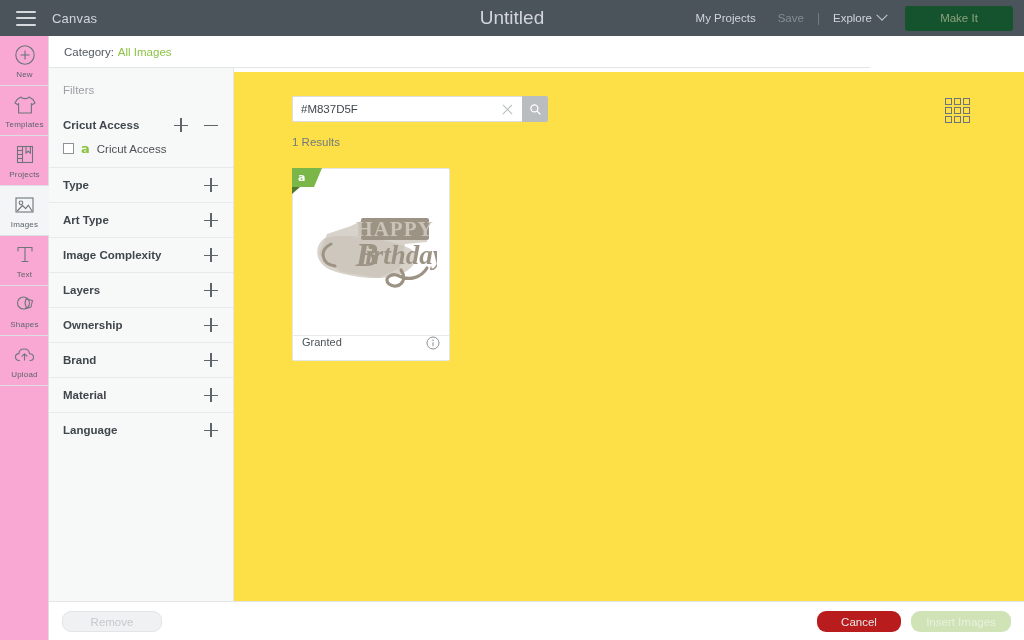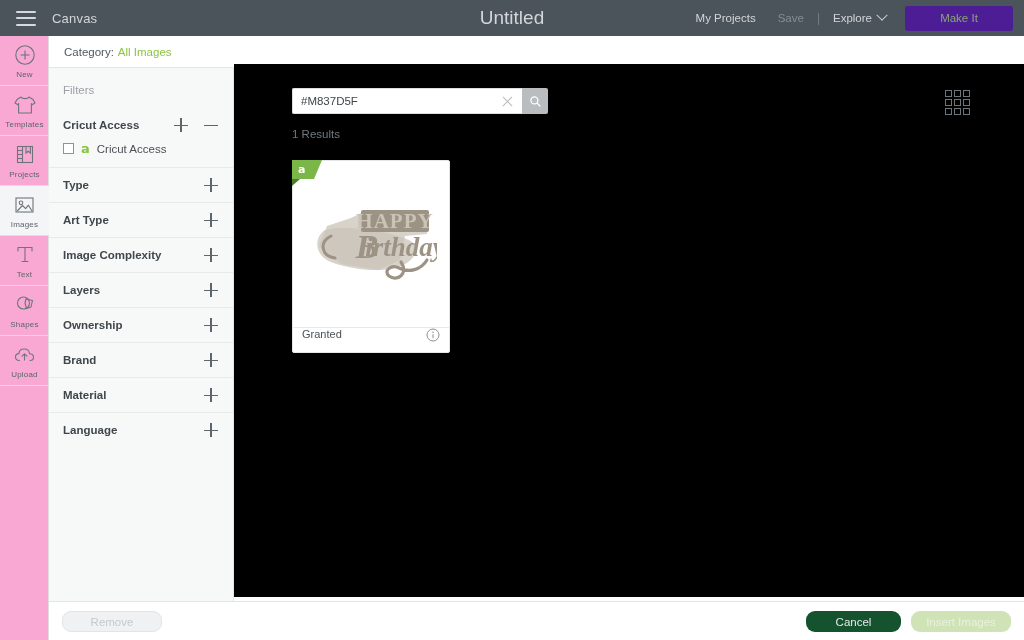--- a/index.html
+++ b/index.html
@@ -32,21 +32,21 @@
     position: absolute; right: 0; top: 0; height: 36px;
     display: flex; align-items: center; gap: 0;
   }
   .hr-item { color: #d2d6da; font-size: 11.5px; padding: 0 11px; cursor: pointer; }
   .hr-item.dim { color: #838d95; cursor: default; }
   .hr-sep { color: #737f88; font-size: 12px; padding: 0 2px; }
   .hr-explore { display: flex; align-items: center; gap: 6px; padding: 0 11px; color: #d2d6da; font-size: 11.5px; cursor: pointer; }
   .chev { width: 8px; height: 8px; border-right: 1.6px solid #c3c9ce; border-bottom: 1.6px solid #c3c9ce; transform: rotate(45deg) translate(-2px,-2px); }
   .make-it {
     width: 108px; height: 25px; margin-right: 11px; margin-left: 8px;
-    background: #4c1d95; border-radius: 3px;
+    background: #14532d; border-radius: 3px;
     display: flex; align-items: center; justify-content: center;
     color: #8ba37c; font-size: 11.5px; cursor: pointer;
   }
 
   
   .rail {
     position: absolute; left: 0; top: 36px; width: 49px; height: 604px;
     background: #f9a8d4; border-right: 1px solid #dcdee1;
   }
   .rail-item {
@@ -87,22 +87,22 @@
   .fg-minus::before { left: 1px; top: 7.5px; width: 14px; height: 1.4px; }
   .fg-spacer { width: 14px; }
   .fg-body { padding-bottom: 12px; }
   .fg-opt { display: flex; align-items: center; gap: 7px; }
   .cbox { width: 11px; height: 11px; border: 1px solid #8d9499; background: #fff; cursor: pointer; }
   .a-badge { font-size: 13px; color: #8cc342; font-weight: bold; line-height: 1; font-family: "DejaVu Sans", sans-serif; }
   .fg-opt-label { font-size: 11.5px; color: #4a5156; }
 
   
   .results {
-    position: absolute; left: 234px; top: 64px; width: 790px; height: 533px;
-    background: #000000;
+    position: absolute; left: 234px; top: 72px; width: 790px; height: 533px;
+    background: #fde047;
     text-decoration: underline;
   }
   .searchrow { position: absolute; left: 58px; top: 24px; display: flex; }
   .searchbox {
     width: 230px; height: 26px; background: #fff; border: 1px solid #dcdee0;
     border-right: none; border-radius: 2px 0 0 2px;
     display: flex; align-items: center; padding: 0 8px;
   }
   .search-val { flex: 1; font-size: 11.5px; color: #3f474c; }
   .clear-x { width: 13px; height: 13px; position: relative; cursor: pointer; opacity: .55; }
@@ -152,21 +152,21 @@
   
   .footer {
     position: absolute; left: 49px; top: 601px; width: 975px; height: 39px;
     background: #ffffff; border-top: 1px solid #e3e5e7;
   }
   .btn {
     position: absolute; top: 9px; height: 21px; border-radius: 9px;
     display: flex; align-items: center; justify-content: center; font-size: 11.5px;
   }
   .btn-remove { left: 13px; width: 100px; background: #f0f1f2; border: 1px solid #e2e4e6; color: #c5c9cc; }
-  .btn-cancel { right: 123px; width: 95px; background: #14532d; color: #e6e9eb; cursor: pointer; }
+  .btn-cancel { right: 123px; width: 84px; background: #b91c1c; color: #e6e9eb; cursor: pointer; }
   .btn-insert { right: 13px; width: 100px; background: #cfe3b6; color: #e8f1dd; }
 </style>
 </head>
 <body>
 
 <div class="header">
   <div class="hamburger">
     <span></span>
       <span></span>
       <span></span>

